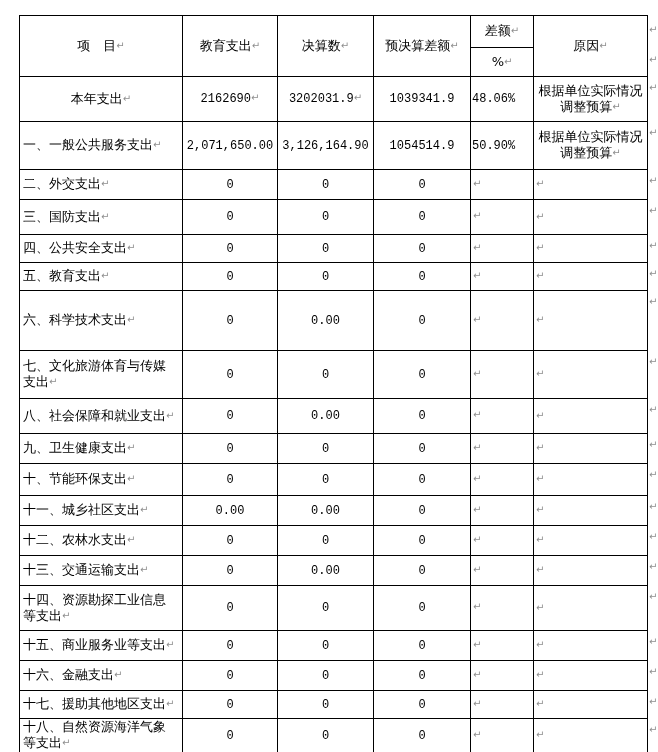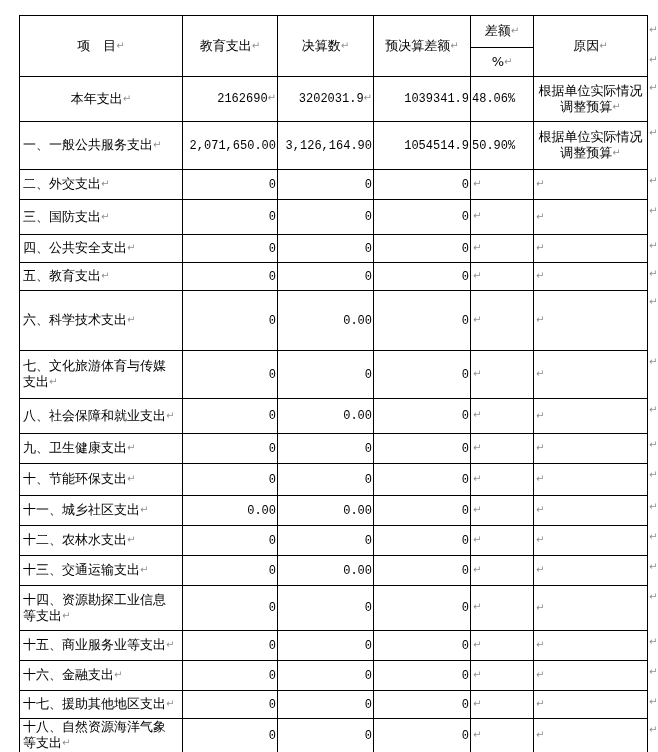--- a/index.html
+++ b/index.html
@@ -14,21 +14,21 @@
   }
   table.budget td,table.budget th{
     border:1px solid #000;overflow:hidden;vertical-align:middle;
     font-weight:normal;box-sizing:border-box;
   }
   .zh{font-size:13px;line-height:16px;}
   th.zh{text-align:center;padding:0 1px;}
   td.lab{text-align:left;padding:0 5px 0 3px;font-size:13px;line-height:16px;}
   td.lab.ctr{text-align:center;padding:0 1px;}
   td.num{
-    text-align:right;padding:0 1px;font-family:"Liberation Mono","DejaVu Sans Mono",monospace;
+    text-align:center;padding:0 1px;font-family:"Liberation Mono","DejaVu Sans Mono",monospace;
     font-size:12px;white-space:nowrap;
   }
   td.num.ctr{}
   td.pct{
     padding:0 1px;font-family:"Liberation Mono","DejaVu Sans Mono",monospace;
     font-size:12px;white-space:nowrap;
   }
   td.pct.empty,td.reason.empty{text-align:left;padding-left:2px;}
   td.reason{text-align:center;padding:0 2px;font-size:13px;line-height:16px;word-break:break-all;}
   .pm{

